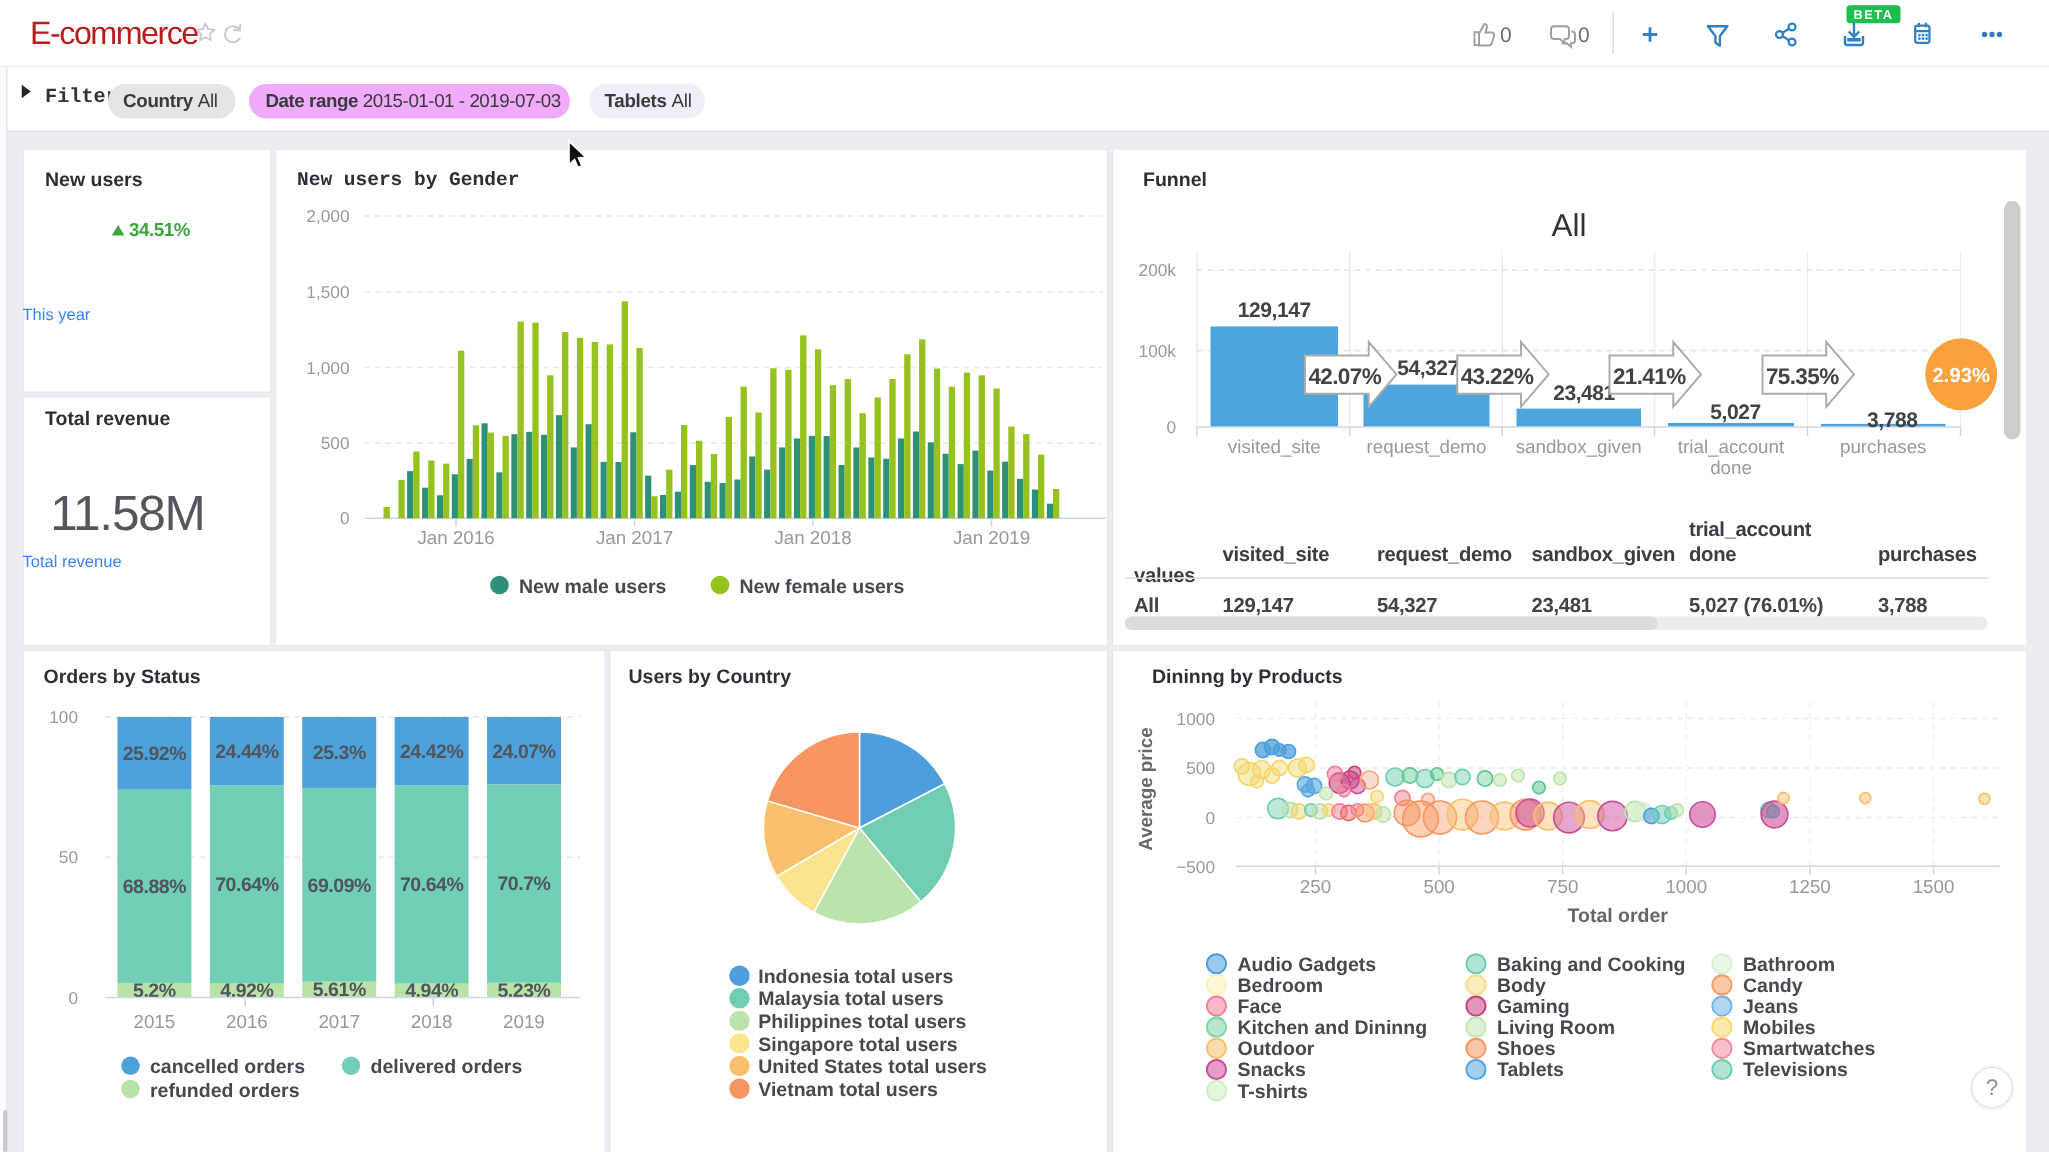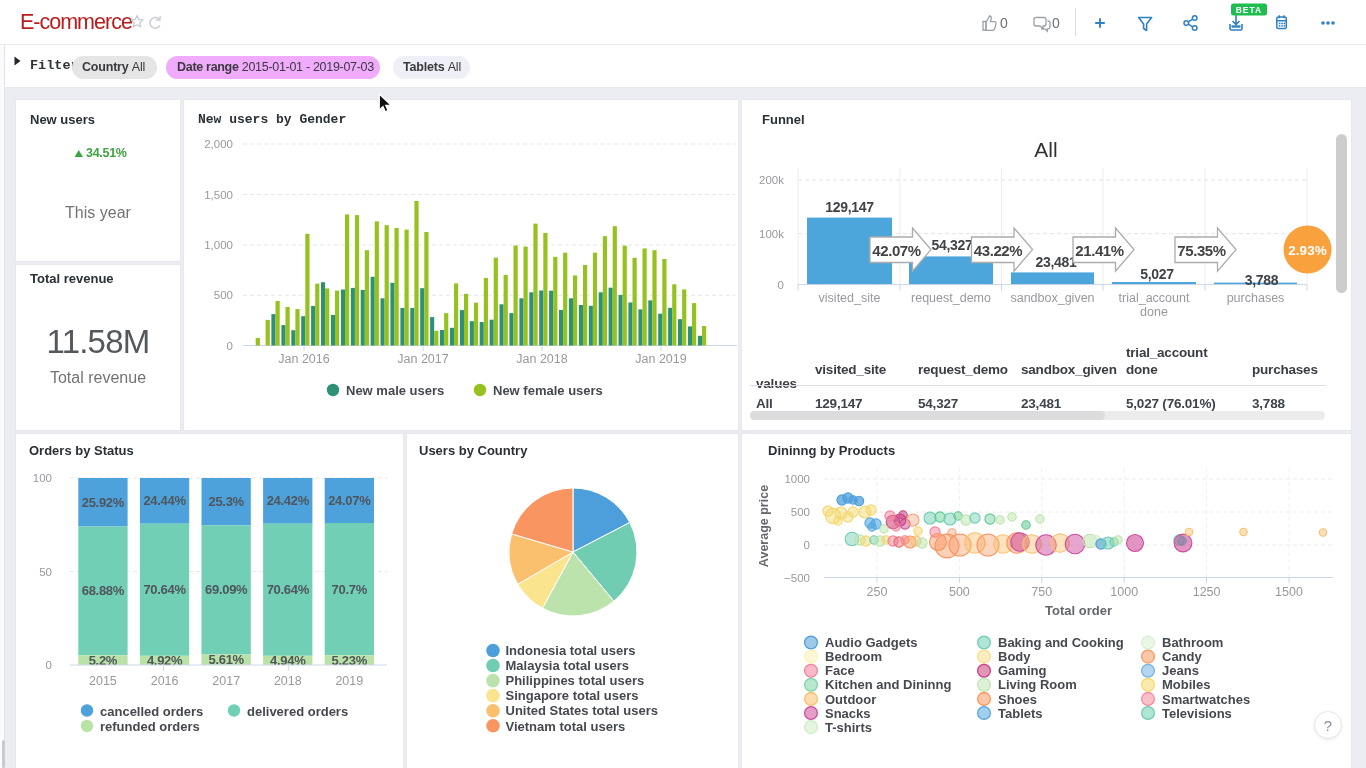--- a/index.html
+++ b/index.html
@@ -3,21 +3,21 @@
 <meta charset="utf-8">
 <style>
 * { margin:0; padding:0; box-sizing:border-box; }
 html,body { width:1366px; height:768px; overflow:hidden; font-family:"Liberation Sans",sans-serif; background:#fff; }
 .abs { position:absolute; }
 #page { position:relative; width:1366px; height:768px; }
 #dash { position:absolute; left:0; top:88px; width:1366px; height:680px; background:#ECEDF2; }
 .panel { position:absolute; background:#fff; border:1px solid #E7E8EC; }
 .ptitle { position:absolute; font-size:13px; font-weight:bold; color:#2B3036; }
 .bignum { position:absolute; font-size:33px; color:#54585C; text-align:center; width:166px; letter-spacing:-0.8px; }
-.subgray { position:absolute; font-size:16px; color:#737373; text-align:center; width:166px; }
+.subgray { position:absolute; font-size:11px; color:#3b82f6; width:166px; }
 svg text.pct { font-size:13px; font-weight:bold; fill:#50555C; text-anchor:middle; letter-spacing:-0.3px; }
 svg text.xlab2 { font-size:12.5px; fill:#97999E; text-anchor:middle; }
 svg text.ylab { font-size:11.5px; fill:#97999E; text-anchor:end; }
 svg text.leg { font-size:13px; font-weight:bold; fill:#45494F; text-anchor:start; }
 svg text.arrtxt { font-size:15px; font-weight:bold; fill:#434343; text-anchor:middle; letter-spacing:-0.4px; }
 svg text.vallab { font-size:14px; font-weight:bold; fill:#3F4347; text-anchor:middle; letter-spacing:-0.3px; }
 </style>
 </head>
 <body>
 <div id="page">
@@ -110,21 +110,21 @@
   <div class="panel" style="left:741px;top:433px;width:611px;height:335px;border-bottom:none;"></div>
 
   <div class="ptitle" style="left:30px;top:112px;">New users</div>
   <svg class="abs" style="left:0;top:0;" width="200" height="300">
     <path d="M74.5 157 h8.5 l-4.25 -7 Z" fill="#3FA440"></path>
     <text x="86" y="157" font-size="12.5" font-weight="bold" letter-spacing="-0.3" fill="#3FA440">34.51%</text>
   </svg>
   <div class="subgray" style="left:15px;top:204px;">This year</div>
 
   <div class="ptitle" style="left:30px;top:271px;">Total revenue</div>
-  <div class="bignum" style="left:15px;top:323px;text-align:center;">11.58M</div>
+  <div class="bignum" style="left:2px;top:323px;text-align:center;">11.58M</div>
   <div class="subgray" style="left:15px;top:369px;">Total revenue</div>
 
   <div class="ptitle" style="left:198px;top:112px;font-family:Liberation Mono, monospace;">New users by Gender</div>
   <svg class="abs" style="left:0;top:0;" width="760" height="440">
     <g>
       <line x1="243" y1="144" x2="735" y2="144" stroke="#E7E7E7" stroke-dasharray="4,3"></line>
       <line x1="243" y1="194.5" x2="735" y2="194.5" stroke="#E7E7E7" stroke-dasharray="4,3"></line>
       <line x1="243" y1="245" x2="735" y2="245" stroke="#E7E7E7" stroke-dasharray="4,3"></line>
       <line x1="243" y1="295.3" x2="735" y2="295.3" stroke="#E7E7E7" stroke-dasharray="4,3"></line>
       <line x1="243" y1="345.5" x2="737" y2="345.5" stroke="#CCD6EB"></line>

